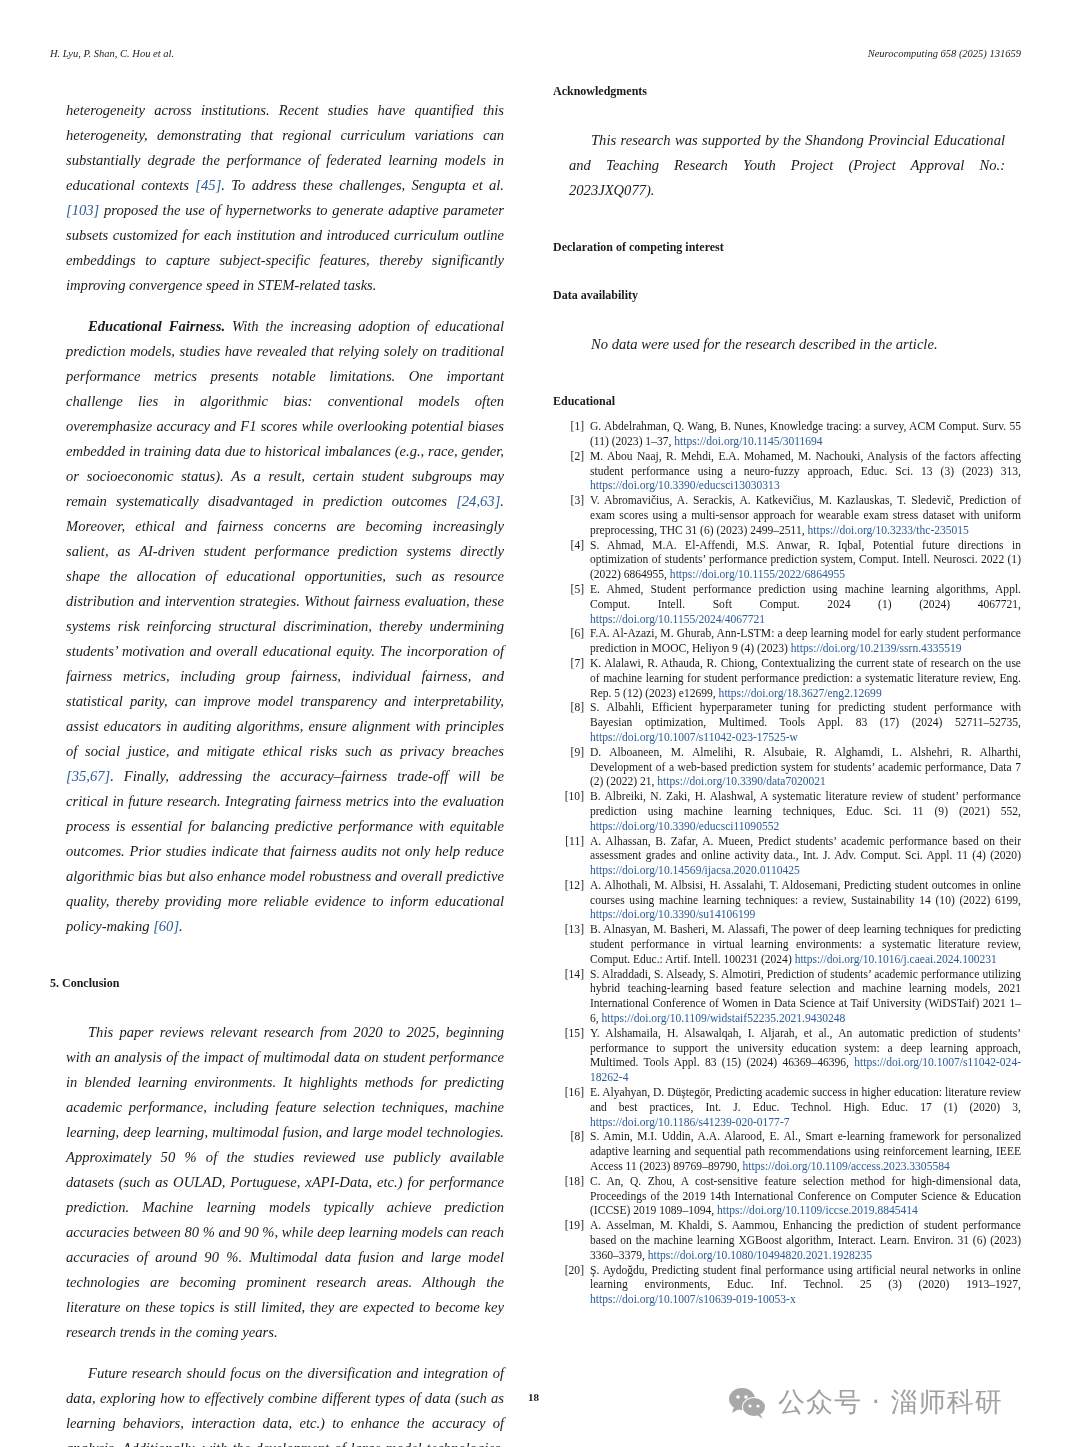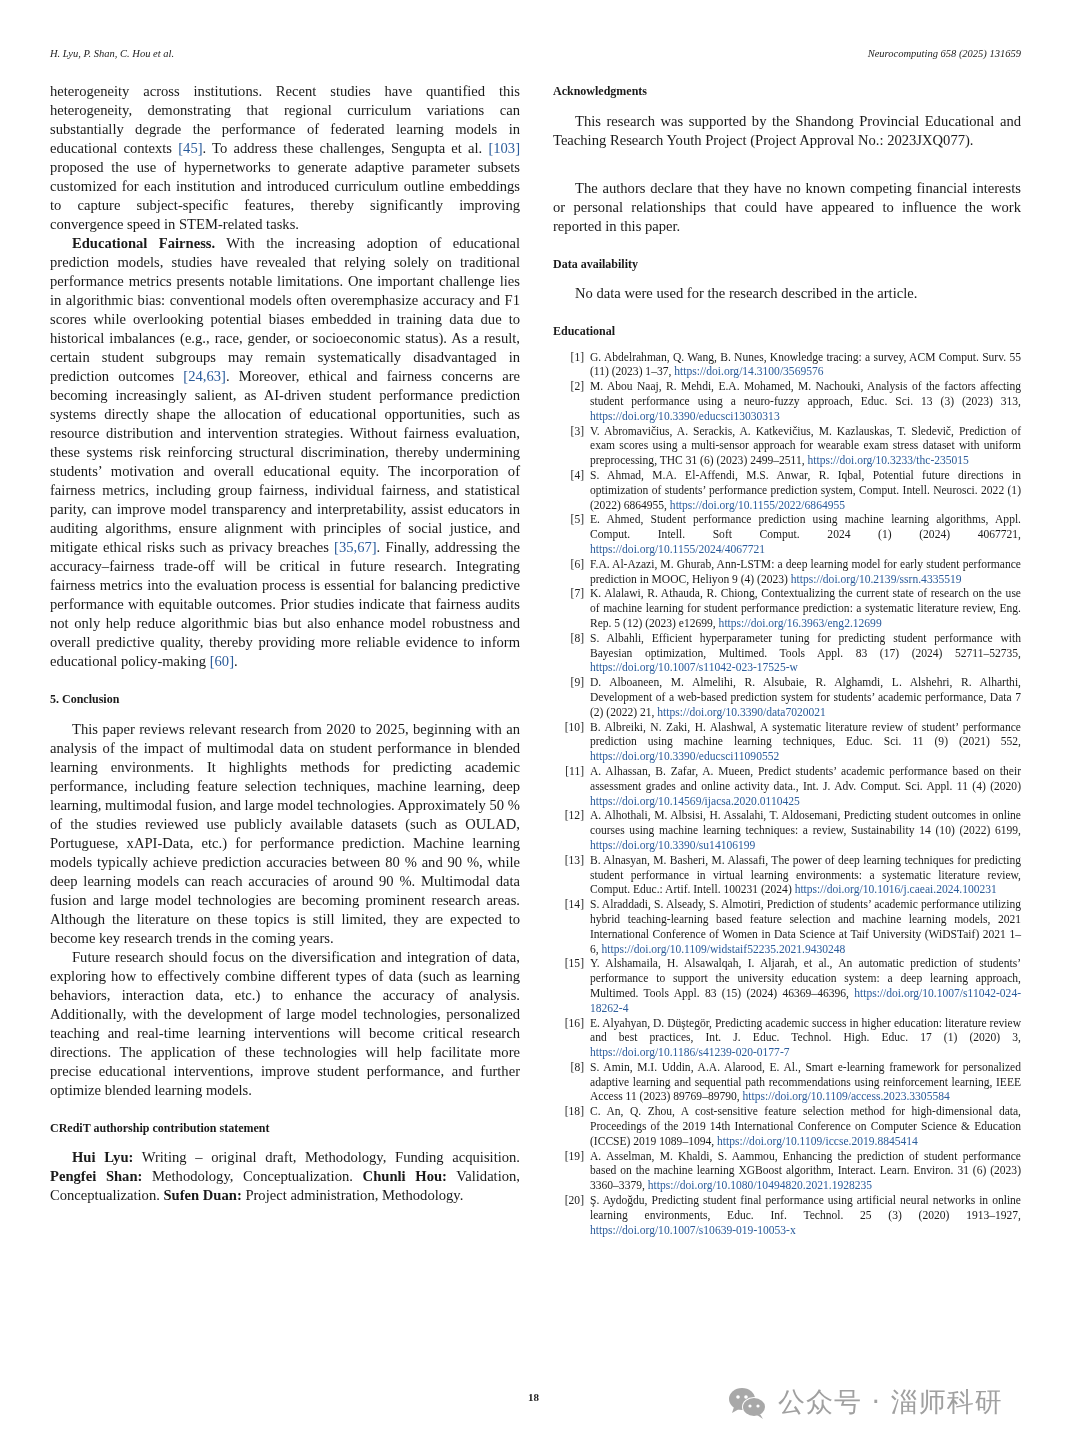--- a/index.html
+++ b/index.html
@@ -4,21 +4,21 @@
 <style>
   html, body { margin: 0; padding: 0; background: #ffffff; }
   body { width: 1080px; height: 1447px; position: relative; overflow: hidden;
          font-family: "Liberation Serif", "DejaVu Serif", serif; color: #1a1a1a; }
   .running-head { position: absolute; top: 48px; font-size: 10.5px; font-style: italic; color: #222; }
   .rh-left { left: 50px; }
   .rh-right { right: 59px; }
   .col { position: absolute; top: 82px; }
   .col-left { left: 50px; width: 470px; }
   .col-right { left: 553px; width: 468px; }
-  p.body { margin: 0; font-size: 14.6px; line-height: 19px; text-align: justify; hyphens: auto; }
+  p.body { margin: 16px; font-size: 14.6px; line-height: 25px; text-align: justify; hyphens: auto; font-style: italic; }
   p.indent { text-indent: 22px; }
   .cite { color: #2a5b9a; }
   .bold { font-weight: bold; }
   h2.sec { font-size: 12px; font-weight: bold; margin: 0; line-height: 19.55px; }
   .gap-sec { height: 19px; }
   .gap-head { height: 10px; }
   .refs { margin: 0; padding: 0; list-style: none; }
   .ref { position: relative; padding-left: 37px; font-size: 11.55px; line-height: 14.8px; text-align: justify; }
   .ref-num { position: absolute; left: 0; width: 31px; text-align: right; }
   .ref-link { color: #2a5b9a; }
@@ -48,39 +48,39 @@
   <div class="gap-head"></div>
   <p class="body indent"><span class="bold">Hui Lyu:</span><span> Writing – original draft, Methodology, Funding acquisition. </span><span class="bold">Pengfei Shan:</span><span> Methodology, Conceptualization. </span><span class="bold">Chunli Hou:</span><span> Validation, Conceptualization. </span><span class="bold">Sufen Duan:</span><span> Project administration, Methodology.</span></p>
 </div>
 
 <div class="col col-right">
   <h2 class="sec">Acknowledgments</h2>
   <div class="gap-head"></div>
   <p class="body indent">This research was supported by the Shandong Provincial Educational and Teaching Research Youth Project (Project Approval No.: 2023JXQ077).</p>
 
   <div class="gap-sec"></div>
+  <h2 class="sec">Declaration of competing interest</h2>
   <div class="gap-head"></div>
-  <p class="body indent">The authors declare that they have no known competing financial interests or personal relationships that could have appeared to influence the work reported in this paper.</p>
 
   <div class="gap-sec"></div>
   <h2 class="sec">Data availability</h2>
   <div class="gap-head"></div>
   <p class="body indent">No data were used for the research described in the article.</p>
 
   <div class="gap-sec"></div>
   <h2 class="sec">Educational</h2>
   <div style="height:8px"></div>
   <ul class="refs" id="ref-list">
-      <li class="ref"><span class="ref-num">[1]</span><span>G. Abdelrahman, Q. Wang, B. Nunes, Knowledge tracing: a survey, ACM Comput. Surv. 55 (11) (2023) 1–37, </span><a class="ref-link">https://doi.org/14.3100/3569576</a></li>
+      <li class="ref"><span class="ref-num">[1]</span><span>G. Abdelrahman, Q. Wang, B. Nunes, Knowledge tracing: a survey, ACM Comput. Surv. 55 (11) (2023) 1–37, </span><a class="ref-link">https://doi.org/10.1145/3011694</a></li>
       <li class="ref"><span class="ref-num">[2]</span><span>M. Abou Naaj, R. Mehdi, E.A. Mohamed, M. Nachouki, Analysis of the factors affecting student performance using a neuro-fuzzy approach, Educ. Sci. 13 (3) (2023) 313, </span><a class="ref-link">https://doi.org/10.3390/educsci13030313</a></li>
       <li class="ref"><span class="ref-num">[3]</span><span>V. Abromavičius, A. Serackis, A. Katkevičius, M. Kazlauskas, T. Sledevič, Prediction of exam scores using a multi-sensor approach for wearable exam stress dataset with uniform preprocessing, THC 31 (6) (2023) 2499–2511, </span><a class="ref-link">https://doi.org/10.3233/thc-235015</a></li>
       <li class="ref"><span class="ref-num">[4]</span><span>S. Ahmad, M.A. El-Affendi, M.S. Anwar, R. Iqbal, Potential future directions in optimization of students’ performance prediction system, Comput. Intell. Neurosci. 2022 (1) (2022) 6864955, </span><a class="ref-link">https://doi.org/10.1155/2022/6864955</a></li>
       <li class="ref"><span class="ref-num">[5]</span><span>E. Ahmed, Student performance prediction using machine learning algorithms, Appl. Comput. Intell. Soft Comput. 2024 (1) (2024) 4067721, </span><a class="ref-link">https://doi.org/10.1155/2024/4067721</a></li>
       <li class="ref"><span class="ref-num">[6]</span><span>F.A. Al-Azazi, M. Ghurab, Ann-LSTM: a deep learning model for early student performance prediction in MOOC, Heliyon 9 (4) (2023) </span><a class="ref-link">https://doi.org/10.2139/ssrn.4335519</a></li>
-      <li class="ref"><span class="ref-num">[7]</span><span>K. Alalawi, R. Athauda, R. Chiong, Contextualizing the current state of research on the use of machine learning for student performance prediction: a systematic literature review, Eng. Rep. 5 (12) (2023) e12699, </span><a class="ref-link">https://doi.org/16.3963/eng2.12699</a></li>
+      <li class="ref"><span class="ref-num">[7]</span><span>K. Alalawi, R. Athauda, R. Chiong, Contextualizing the current state of research on the use of machine learning for student performance prediction: a systematic literature review, Eng. Rep. 5 (12) (2023) e12699, </span><a class="ref-link">https://doi.org/18.3627/eng2.12699</a></li>
       <li class="ref"><span class="ref-num">[8]</span><span>S. Albahli, Efficient hyperparameter tuning for predicting student performance with Bayesian optimization, Multimed. Tools Appl. 83 (17) (2024) 52711–52735, </span><a class="ref-link">https://doi.org/10.1007/s11042-023-17525-w</a></li>
       <li class="ref"><span class="ref-num">[9]</span><span>D. Alboaneen, M. Almelihi, R. Alsubaie, R. Alghamdi, L. Alshehri, R. Alharthi, Development of a web-based prediction system for students’ academic performance, Data 7 (2) (2022) 21, </span><a class="ref-link">https://doi.org/10.3390/data7020021</a></li>
       <li class="ref"><span class="ref-num">[10]</span><span>B. Albreiki, N. Zaki, H. Alashwal, A systematic literature review of student’ performance prediction using machine learning techniques, Educ. Sci. 11 (9) (2021) 552, </span><a class="ref-link">https://doi.org/10.3390/educsci11090552</a></li>
       <li class="ref"><span class="ref-num">[11]</span><span>A. Alhassan, B. Zafar, A. Mueen, Predict students’ academic performance based on their assessment grades and online activity data., Int. J. Adv. Comput. Sci. Appl. 11 (4) (2020) </span><a class="ref-link">https://doi.org/10.14569/ijacsa.2020.0110425</a></li>
       <li class="ref"><span class="ref-num">[12]</span><span>A. Alhothali, M. Albsisi, H. Assalahi, T. Aldosemani, Predicting student outcomes in online courses using machine learning techniques: a review, Sustainability 14 (10) (2022) 6199, </span><a class="ref-link">https://doi.org/10.3390/su14106199</a></li>
       <li class="ref"><span class="ref-num">[13]</span><span>B. Alnasyan, M. Basheri, M. Alassafi, The power of deep learning techniques for predicting student performance in virtual learning environments: a systematic literature review, Comput. Educ.: Artif. Intell. 100231 (2024) </span><a class="ref-link">https://doi.org/10.1016/j.caeai.2024.100231</a></li>
       <li class="ref"><span class="ref-num">[14]</span><span>S. Alraddadi, S. Alseady, S. Almotiri, Prediction of students’ academic performance utilizing hybrid teaching-learning based feature selection and machine learning models, 2021 International Conference of Women in Data Science at Taif University (WiDSTaif) 2021 1–6, </span><a class="ref-link">https://doi.org/10.1109/widstaif52235.2021.9430248</a></li>
       <li class="ref"><span class="ref-num">[15]</span><span>Y. Alshamaila, H. Alsawalqah, I. Aljarah, et al., An automatic prediction of students’ performance to support the university education system: a deep learning approach, Multimed. Tools Appl. 83 (15) (2024) 46369–46396, </span><a class="ref-link">https://doi.org/10.1007/s11042-024-18262-4</a></li>
       <li class="ref"><span class="ref-num">[16]</span><span>E. Alyahyan, D. Düştegör, Predicting academic success in higher education: literature review and best practices, Int. J. Educ. Technol. High. Educ. 17 (1) (2020) 3, </span><a class="ref-link">https://doi.org/10.1186/s41239-020-0177-7</a></li>
       <li class="ref"><span class="ref-num">[8]</span><span>S. Amin, M.I. Uddin, A.A. Alarood, E. Al., Smart e-learning framework for personalized adaptive learning and sequential path recommendations using reinforcement learning, IEEE Access 11 (2023) 89769–89790, </span><a class="ref-link">https://doi.org/10.1109/access.2023.3305584</a></li>

